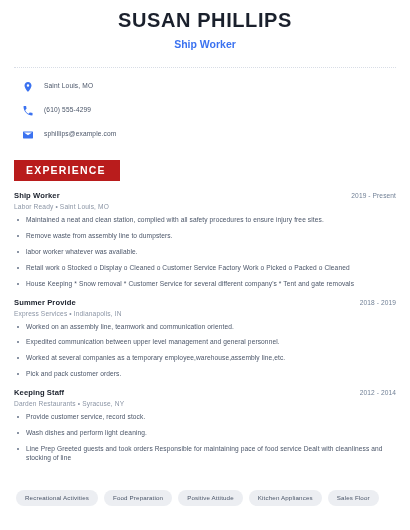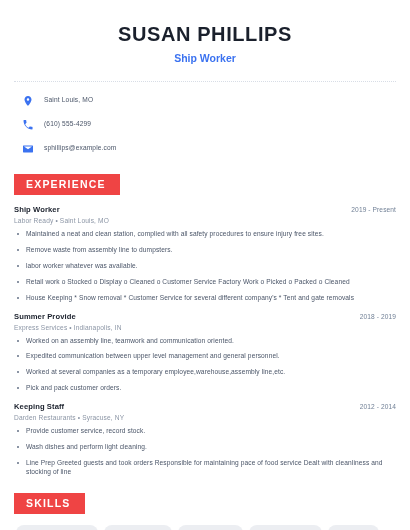--- a/index.html
+++ b/index.html
@@ -20,21 +20,21 @@
     width: 410px;
     height: 530px;
     box-sizing: border-box;
     padding: 0 14px;
     position: relative;
     overflow: hidden;
   }
 
   
   .header {
-    padding-top: 22px;
+    padding-top: 8px;
     text-align: center;
   }
   .full-name {
     font-size: 20px;
     font-weight: bold;
     letter-spacing: 0.6px;
     color: #1a202c;
     margin: 0;
     line-height: 1.2;
   }
@@ -79,21 +79,21 @@
     font-size: 6.6px;
     color: #4a5568;
     letter-spacing: 0.15px;
     line-height: 1;
   }
 
   
   .section { margin-top: 16px; }
   .section-badge {
     display: inline-block;
-    background: #ef4444;
+    background: #b91c1c;
     color: #ffffff;
     font-size: 10.5px;
     font-weight: bold;
     letter-spacing: 1.2px;
     padding: 5px 14px 5px 12px;
     line-height: 1.1;
   }
 
   
   .entries { padding-top: 10px; }
@@ -251,21 +251,20 @@
           <li class="bullet">Provide customer service, record stock.</li>
           <li class="bullet">Wash dishes and perform light cleaning.</li>
           <li class="bullet">Line Prep Greeted guests and took orders Responsible for maintaining pace of food service Dealt with cleanliness and stocking of line</li>
         </ul>
       </div>
 
     </div>
   </div>
 
   <div class="section">
-    <span class="section-badge">SKILLS</span>
 
     <div class="skills-wrap">
       <div class="chips">
         <span class="chip">Recreational Activities</span>
         <span class="chip">Food Preparation</span>
         <span class="chip">Positive Attitude</span>
         <span class="chip">Kitchen Appliances</span>
         <span class="chip">Sales Floor</span>
 
       </div>

